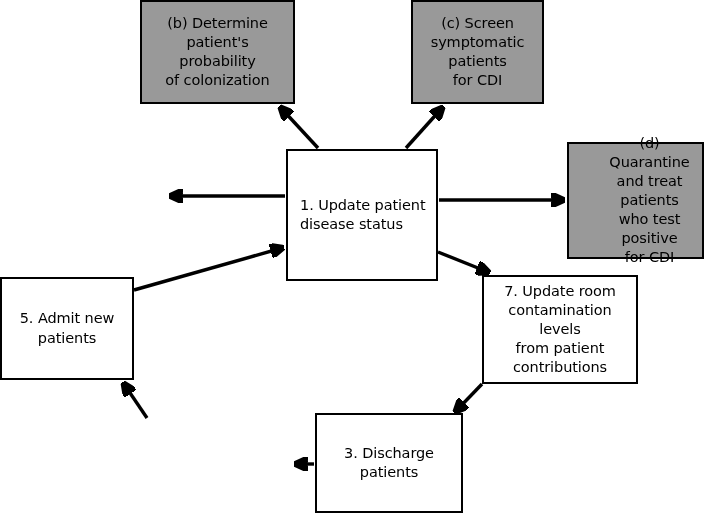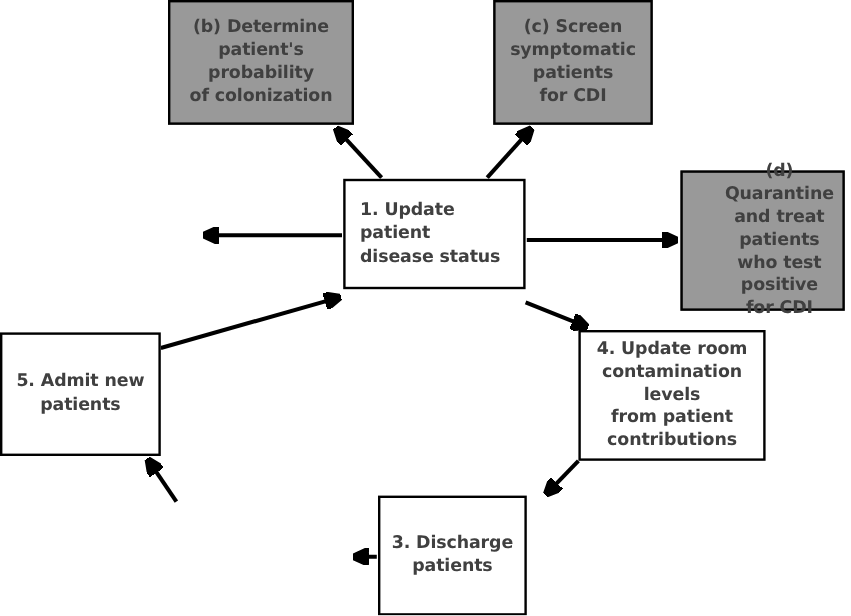--- a/index.html
+++ b/index.html
@@ -16,41 +16,41 @@
     font-family: "DejaVu Sans", sans-serif;
   }
   .node {
     position: absolute;
     box-sizing: border-box;
     border: 2px solid #000000;
     display: flex;
     align-items: center;
     justify-content: center;
     text-align: center;
-    font-weight: bold;
+    font-weight: normal;
     font-size: 14.5px;
     line-height: 1.32;
-    color: #404040;
+    color: #000000;
     letter-spacing: -0.1px;
   }
   .node.gray  { background: #999999; }
   .node.white { background: #ffffff; }
   .node .txt { display: block; padding: 0 6px; white-space: pre-line; }
   .node.leftalign { justify-content: flex-start; text-align: left; }
   .node.leftalign .txt { padding-left: 12px; }
 
   
   #node-b      { left: 140px; top:   0px; width: 155px; height: 104px; }
   #node-c      { left: 411px; top:   0px; width: 133px; height: 104px; }
   #node-a      { left:  22px; top: 142px; width: 145px; height: 101px; }
   #node-d      { left: 567px; top: 142px; width: 137px; height: 117px; padding-left: 28px; }
-  #node-1      { left: 286px; top: 149px; width: 152px; height: 92px; }
+  #node-1      { left: 286px; top: 149px; width: 152px; height: 132px; }
   #node-2      { left: 482px; top: 275px; width: 156px; height: 109px; }
   #node-5      { left:   0px; top: 277px; width: 134px; height: 103px; }
-  #node-3      { left: 315px; top: 413px; width: 124px; height: 100px; justify-content: center; }
+  #node-3      { left: 315px; top: 413px; width: 148px; height: 100px; justify-content: center; }
   #node-4      { left: 147px; top: 418px; width: 145px; height:  95px; }
 
   #edges {
     position: absolute;
     left: 0; top: 0;
     width: 709px; height: 513px;
     pointer-events: none;
   }
   #edges line, #edges path { stroke: #000000; stroke-width: 3.4; fill: none; }
 </style>
@@ -104,21 +104,21 @@
 who test positive
 for CDI</span>
   </div>
 
   <div class="node white leftalign" id="node-1">
     <span class="txt">1. Update patient
 disease status</span>
   </div>
 
   <div class="node white" id="node-2">
-    <span class="txt">4. Update room
+    <span class="txt">7. Update room
 contamination levels
 from patient
 contributions</span>
   </div>
 
   <div class="node white" id="node-3">
     <span class="txt">3. Discharge
 patients</span>
   </div>
 

